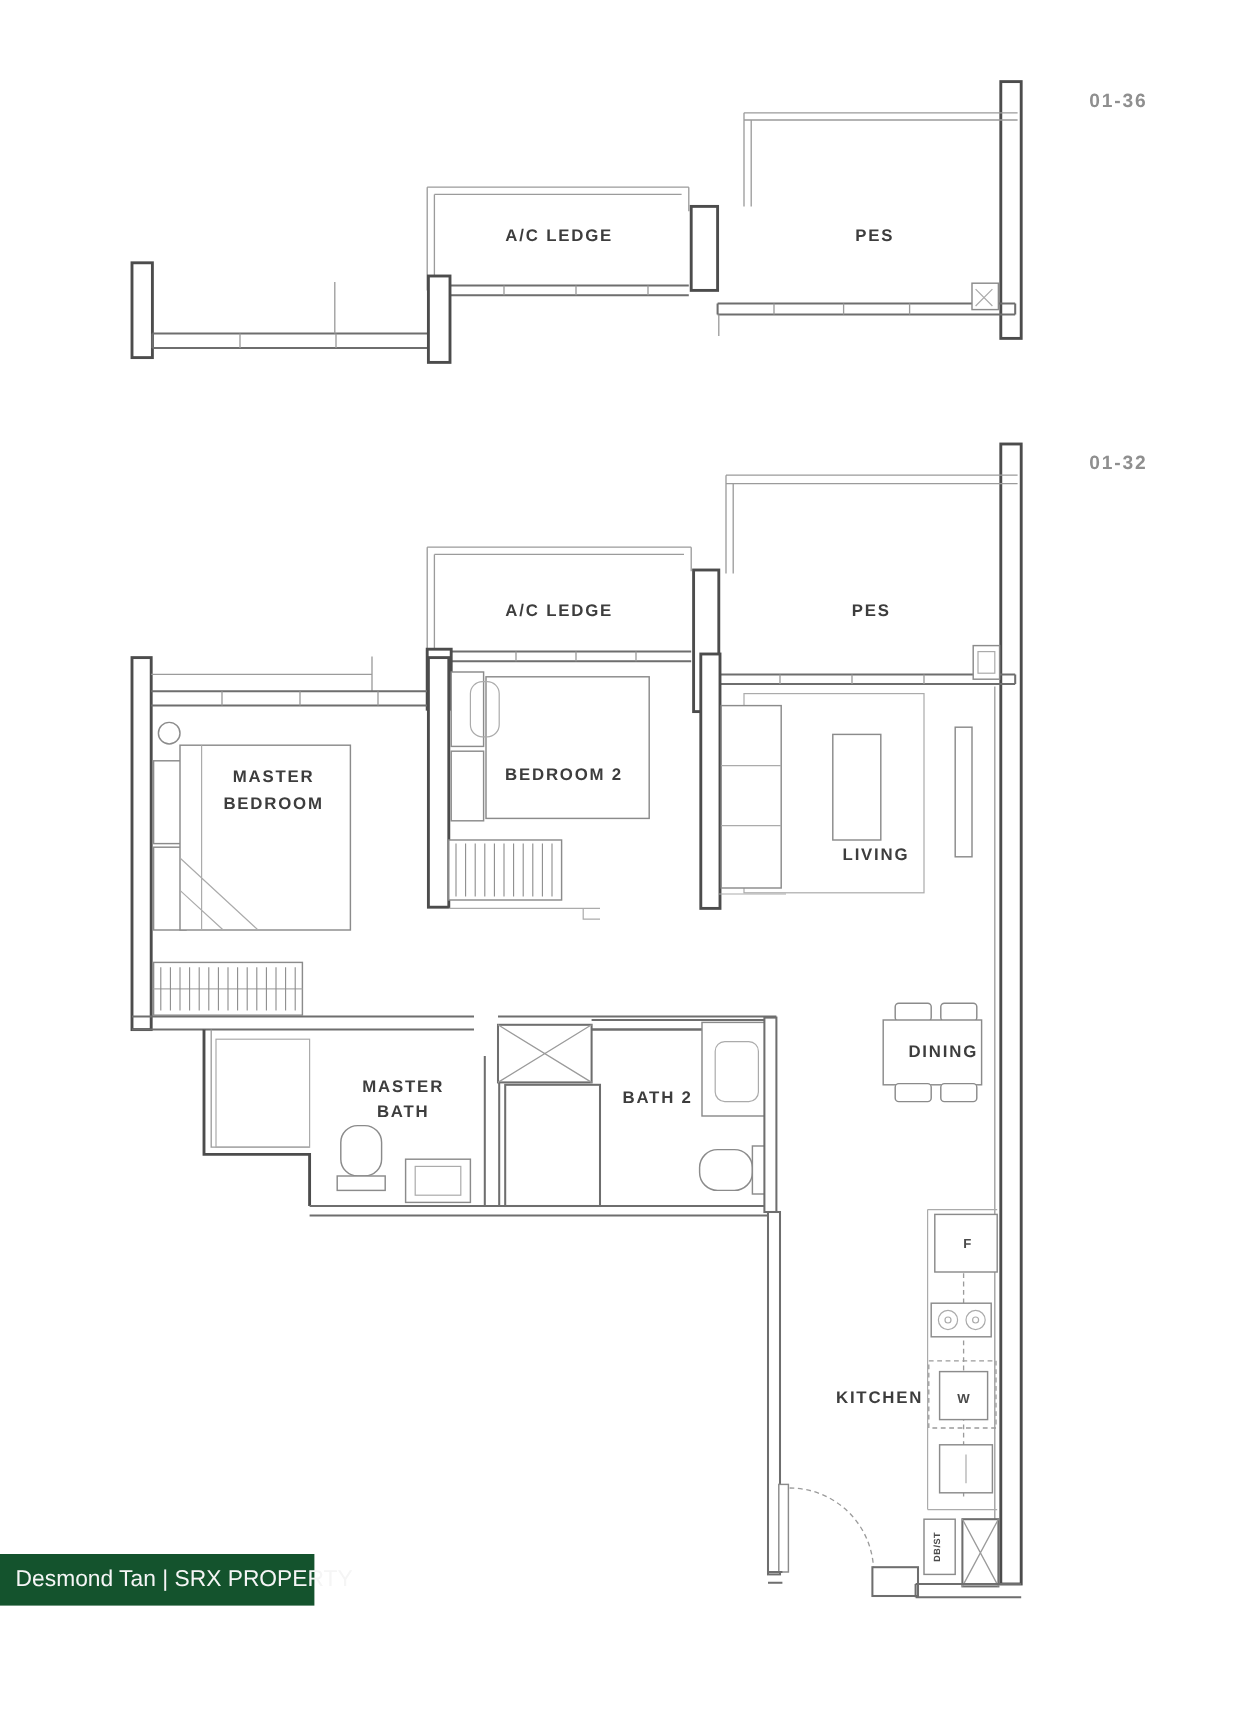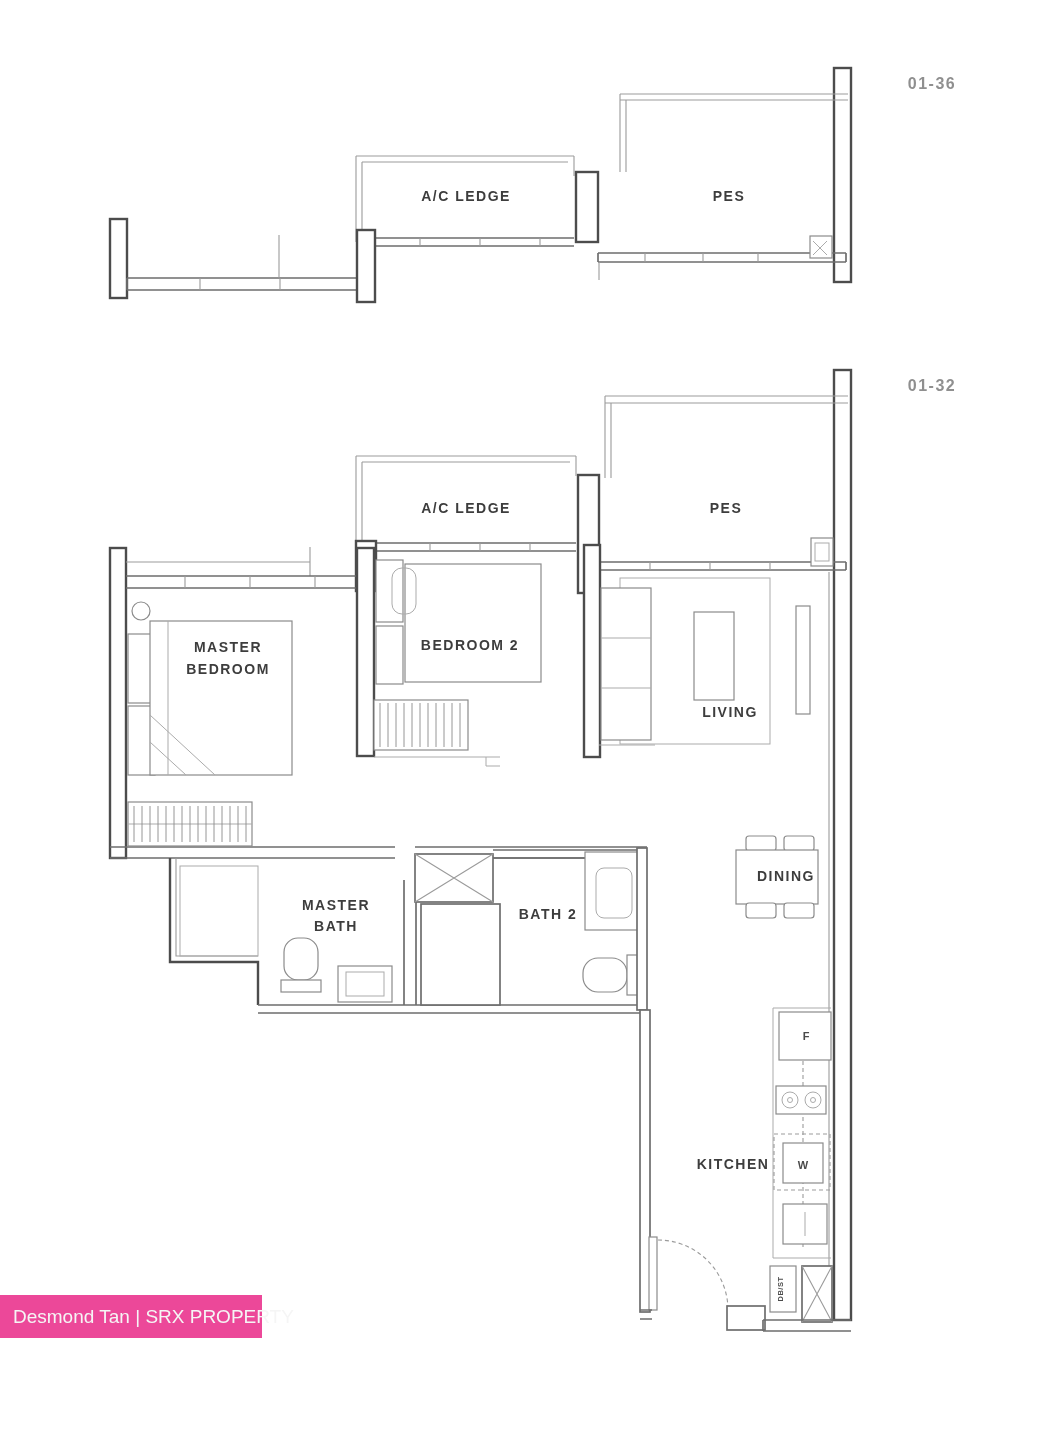--- a/index.html
+++ b/index.html
@@ -20,21 +20,21 @@
               fill:#3d3d3d;letter-spacing:1.5px;text-anchor:middle;}
   .unit-label{font-family:"Liberation Sans",sans-serif;font-size:16px;font-weight:700;
               fill:#8f8f8f;letter-spacing:1.5px;text-anchor:middle;}
   .appl{font-family:"Liberation Sans",sans-serif;font-size:11px;font-weight:700;
         fill:#4a4a4a;text-anchor:middle;}
   .tiny{font-family:"Liberation Sans",sans-serif;font-size:7.5px;font-weight:700;
         fill:#4a4a4a;text-anchor:middle;letter-spacing:0.5px;}
   #watermark{position:absolute;left:252px;top:612px;font-family:"DejaVu Sans",sans-serif;
              font-size:182px;font-weight:700;letter-spacing:-7px;color:rgba(90,90,90,0.25);
              pointer-events:none;white-space:nowrap;}
-  #credit-bar{position:absolute;left:0;top:1295px;width:262px;height:43px;background:#ec4899;
+  #credit-bar{position:absolute;left:0;top:1295px;width:262px;height:43px;background:#14532d;
               display:flex;align-items:center;}
   #credit-bar span{color:#f5f5f5;font-size:19px;padding-left:13px;white-space:nowrap;}
 </style>
 </head>
 <body>
 
 <div id="stage">
 
 <svg width="1044" height="1440" viewBox="0 0 1044 1440">
 

